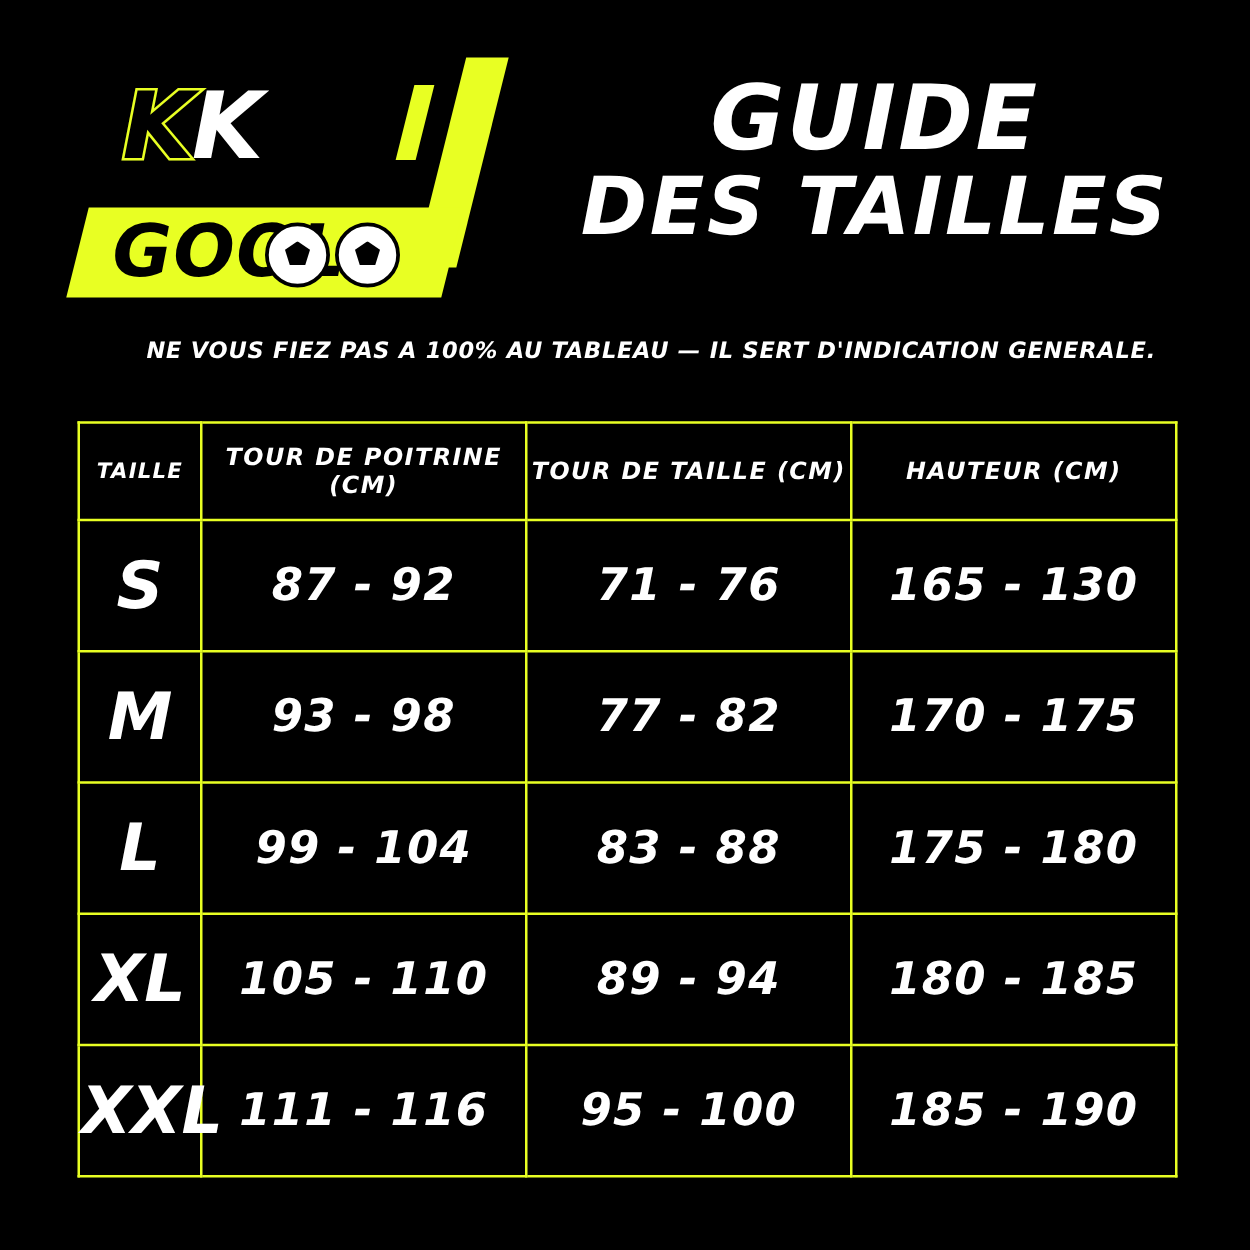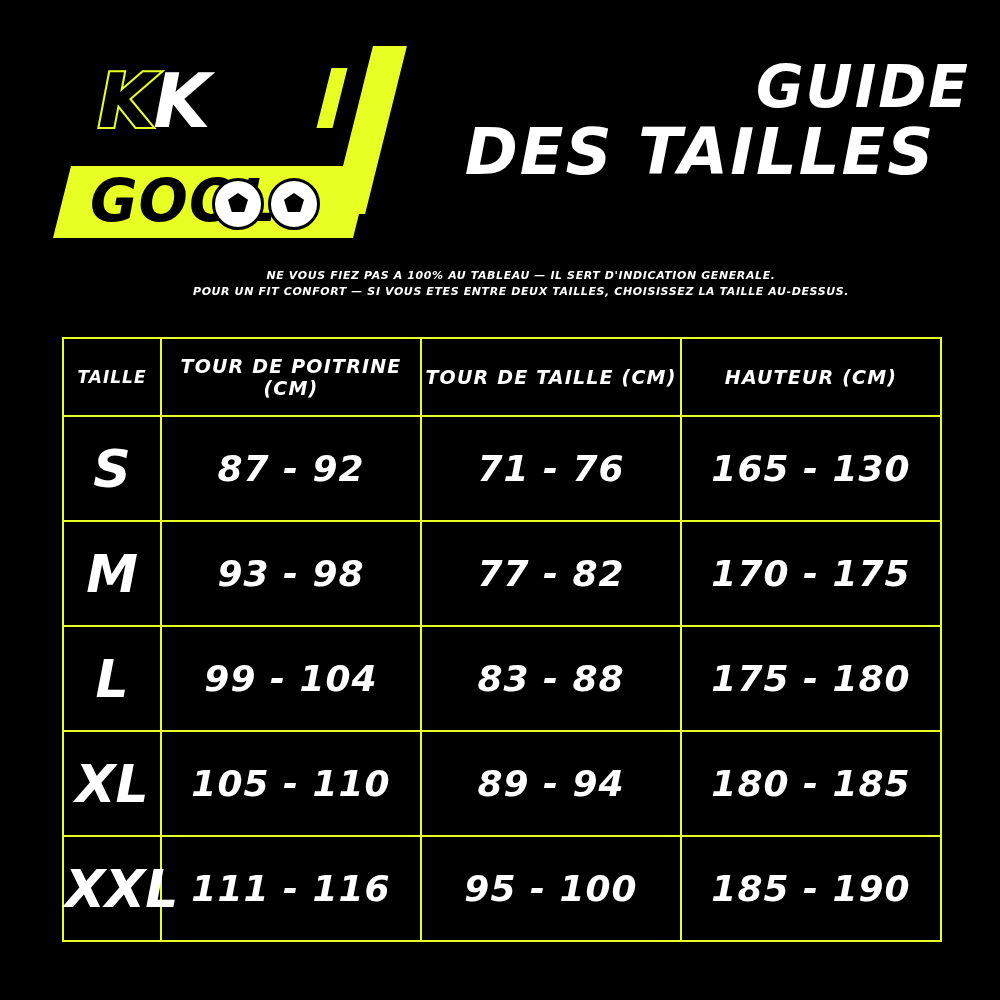--- a/index.html
+++ b/index.html
@@ -119,25 +119,24 @@
     position: absolute;
     left: 430px;
     top: 58px;
     width: 540px;
     text-align: center;
   }
   .title-line1 {
     font-family: "DejaVu Sans", sans-serif;
     font-weight: bold;
     font-style: italic;
-    font-size: 58px;
+    font-size: 72px;
     letter-spacing: 2px;
     line-height: 1.0;
     color: #ffffff;
-    text-align: right;
   }
   .title-line2 {
     font-family: "DejaVu Sans", sans-serif;
     font-weight: bold;
     font-style: italic;
     font-size: 64px;
     letter-spacing: 2px;
     line-height: 1.15;
     color: #ffffff;
   }
@@ -147,21 +146,21 @@
     position: absolute;
     left: 0;
     top: 268px;
     width: 1000px;
     text-align: center;
   }
   .note {
     font-family: "DejaVu Sans", sans-serif;
     font-weight: bold;
     font-style: italic;
-    font-size: 11px;
+    font-size: 18px;
     letter-spacing: 0.6px;
     line-height: 1.45;
     color: #ffffff;
     text-transform: uppercase;
     padding-left: 42px;
   }
 
   
   .table-wrap {
     position: absolute;
@@ -232,21 +231,20 @@
 
     <div class="title-block">
       <div class="title-line1">GUIDE</div>
       <div class="title-line2">DES TAILLES</div>
     </div>
 
   </div>
 
   <div class="notes">
     <div class="note">NE VOUS FIEZ PAS A 100% AU TABLEAU — IL SERT D'INDICATION GENERALE.</div>
-    <div class="note">POUR UN FIT CONFORT — SI VOUS ETES ENTRE DEUX TAILLES, CHOISISSEZ LA TAILLE AU-DESSUS.</div>
   </div>
 
   <div class="table-wrap">
     <table class="size-table">
       <colgroup>
         <col class="c1">
           <col class="c2">
           <col class="c3">
           <col class="c4">
       </colgroup>

